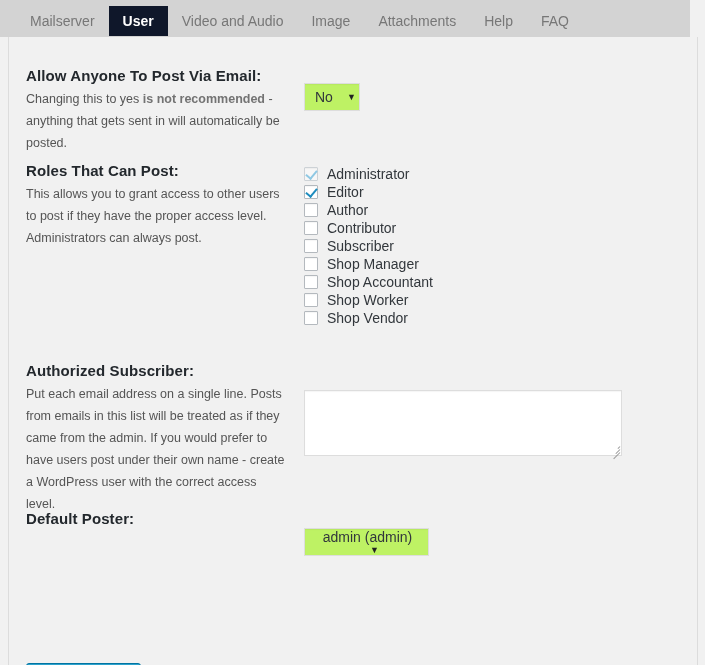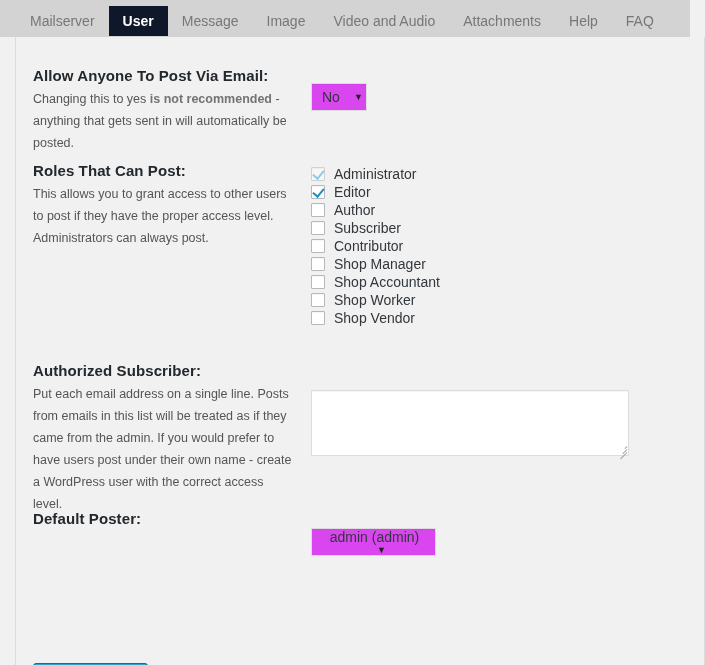--- a/index.html
+++ b/index.html
@@ -48,21 +48,21 @@
   }
   .tab.active {
     background: #0f172a;
     color: #ffffff;
     font-weight: bold;
   }
 
   
   .panel {
     position: absolute;
-    left: 15px;
+    left: 8px;
     top: 37px;
     width: 690px;
     height: 628px;
     background: #f1f1f1;
     border-left: 1px solid #dcdcdc;
     border-right: 1px solid #dcdcdc;
     box-sizing: border-box;
   }
 
   .row {
@@ -98,21 +98,21 @@
   .warn {
     color: #737373;
     font-weight: 600;
   }
 
   
   .select-box {
     display: inline-flex;
     align-items: center;
     justify-content: space-between;
-    background: #d946ef;
+    background: #bef264;
     border: 1px solid #dddddd;
     box-shadow: 0 1px 1px rgba(0,0,0,0.04) inset;
     height: 28px;
     padding: 0 8px 0 10px;
     box-sizing: border-box;
     font-size: 14px;
     color: #32373c;
     cursor: pointer;
     white-space: nowrap;
   }
@@ -228,23 +228,22 @@
     box-sizing: border-box;
   }
 </style>
 </head>
 <body>
 
 <div class="tabbar">
   <div class="tabs" id="tab-list">
       <div class="tab">Mailserver</div>
       <div class="tab active">User</div>
-      <div class="tab">Message</div>
+      <div class="tab">Video and Audio</div>
       <div class="tab">Image</div>
-      <div class="tab">Video and Audio</div>
       <div class="tab">Attachments</div>
       <div class="tab">Help</div>
       <div class="tab">FAQ</div>
     </div>
 </div>
 
 <div class="panel">
 
   <div class="row" style="top:30px;">
     <div class="label-col">
@@ -275,25 +274,25 @@
           <li class="cb-item">
             <span class="cb checked"></span>
             <span class="cb-label">Editor</span>
           </li>
           <li class="cb-item">
             <span class="cb"></span>
             <span class="cb-label">Author</span>
           </li>
           <li class="cb-item">
             <span class="cb"></span>
+            <span class="cb-label">Contributor</span>
+          </li>
+          <li class="cb-item">
+            <span class="cb"></span>
             <span class="cb-label">Subscriber</span>
-          </li>
-          <li class="cb-item">
-            <span class="cb"></span>
-            <span class="cb-label">Contributor</span>
           </li>
           <li class="cb-item">
             <span class="cb"></span>
             <span class="cb-label">Shop Manager</span>
           </li>
           <li class="cb-item">
             <span class="cb"></span>
             <span class="cb-label">Shop Accountant</span>
           </li>
           <li class="cb-item">

